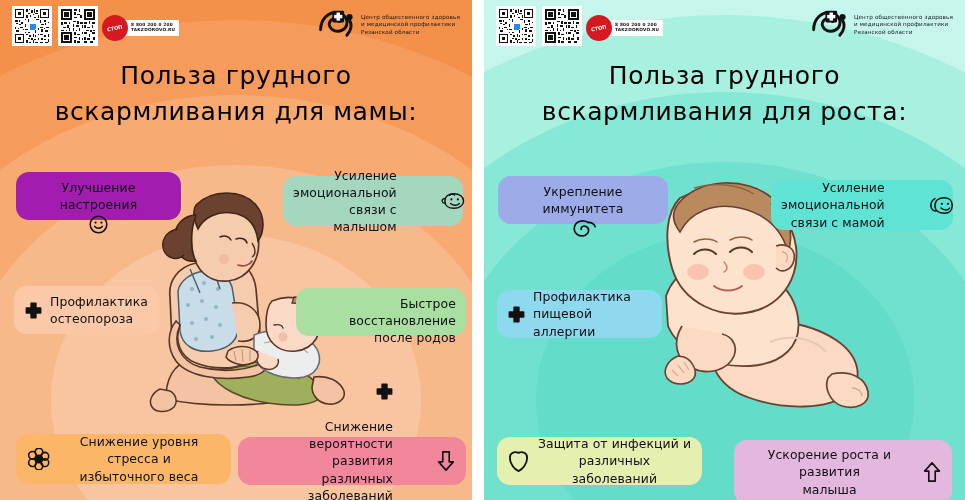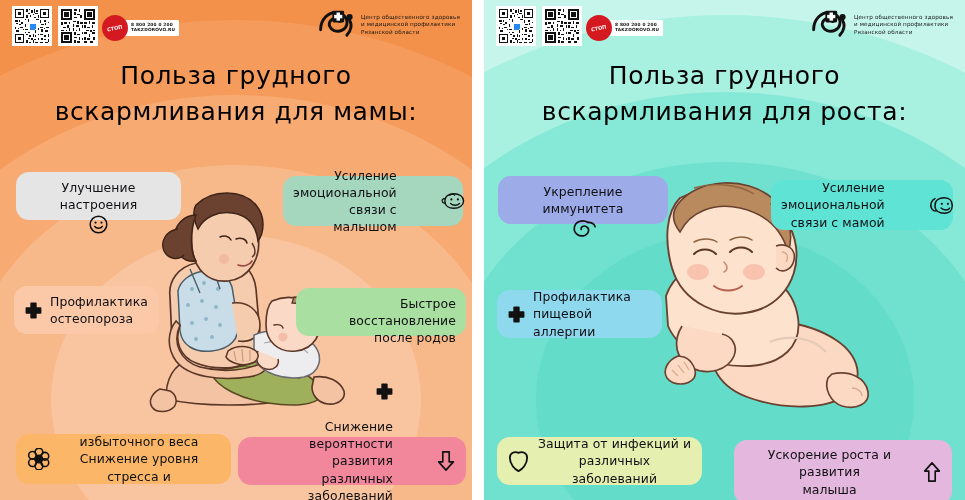--- a/index.html
+++ b/index.html
@@ -360,21 +360,21 @@
 
           <path d="M150 166 C146 174 150 182 158 184 C166 186 172 180 170 174" fill="#FAD9C6" stroke="#5A3626" stroke-width="1.5"></path>
 
           <path d="M120 166 C128 160 140 160 148 166 C152 170 150 176 144 178 C134 182 122 178 118 172 Z" fill="#F6CCAE" stroke="#5A3626" stroke-width="1.5"></path>
           <path d="M126 166 L128 176 M134 164 L135 177 M142 165 L142 176" fill="none" stroke="#C89578" stroke-width="1.1"></path>
 
           <path d="M52 204 C44 208 40 216 44 222 C48 228 60 228 66 222 C70 217 68 209 62 206 Z" fill="#F3C3A4" stroke="#5A3626" stroke-width="1.5"></path>
         </svg>
       </div>
 
-      <div class="badge icon-below ta-c" style="left:16px;top:172px;width:165px;height:48px;background:#e5e5e5;">
+      <div class="badge icon-below ta-c" style="left:16px;top:172px;width:165px;height:48px;background:#a21caf;">
         <span class="btxt">Улучшение настроения</span>
         <span class="bicon">
           <svg width="21" height="21" viewBox="0 0 24 24">
             <circle cx="12" cy="12" r="9.5" fill="none" stroke="#111" stroke-width="1.7"></circle>
             <circle cx="8.6" cy="9.8" r="1.25" fill="#111"></circle>
               <circle cx="15.4" cy="9.8" r="1.25" fill="#111"></circle>
             <path d="M7.6 14.2 C9.4 17 14.6 17 16.4 14.2" fill="none" stroke="#111" stroke-width="1.7" stroke-linecap="round"></path>
           </svg>
         </span>
       </div>
@@ -428,22 +428,22 @@
                 <circle cx="7" cy="16" r="4.2"></circle>
               <circle cx="14" cy="4.5" r="4.2"></circle>
                 <circle cx="14" cy="19.5" r="4.2"></circle>
               <circle cx="20.5" cy="9" r="4.2"></circle>
                 <circle cx="20.5" cy="16" r="4.2"></circle>
             </g>
             <circle cx="13.8" cy="12" r="5" fill="#111"></circle>
           </svg>
         </span>
         <span style="flex:1;">
+          <span class="btxt">Снижение уровня стресса и</span>
           <span class="btxt">избыточного веса</span>
-          <span class="btxt">Снижение уровня стресса и</span>
         </span>
       </div>
 
       <div class="badge icon-right ta-r" style="left:238px;top:437px;width:228px;height:48px;background:#F2879B;">
         <span style="flex:1;">
           <span class="btxt">Снижение вероятности развития</span>
           <span class="btxt">различных заболеваний</span>
         </span>
         <span class="bicon">
           <svg width="20" height="22" viewBox="0 0 20 24">

